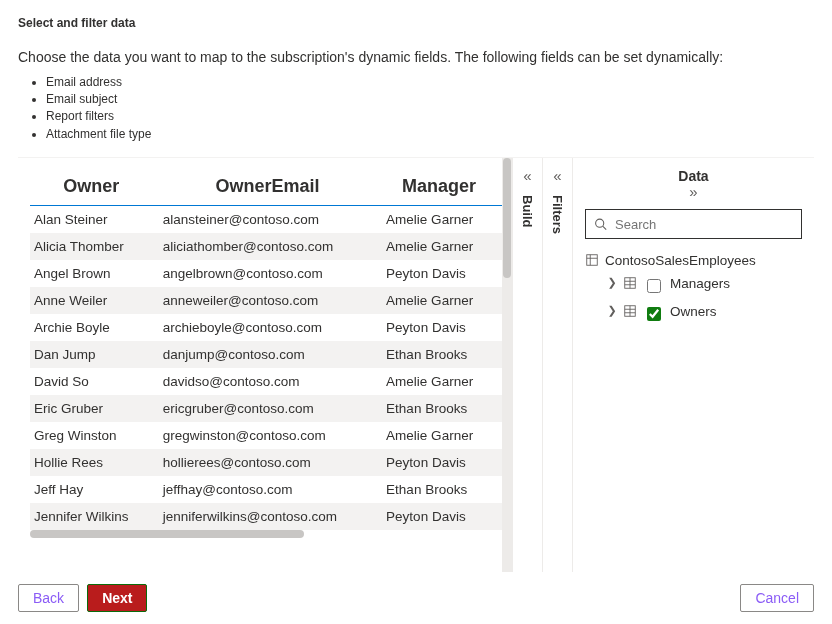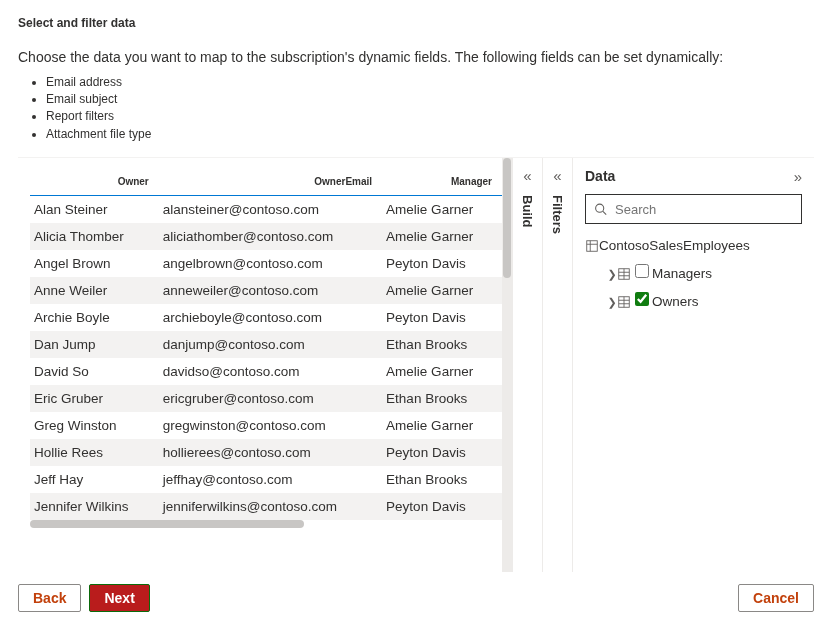--- a/index.html
+++ b/index.html
@@ -34,23 +34,23 @@
 
   
   .table-wrap {
     flex: 1 1 auto;
     overflow: auto;
     padding: 12px 0 0 12px;
     position: relative;
   }
   table { border-collapse: collapse; width: 100%; }
   thead th {
-    text-align: right;
+    text-align: center;
     font-weight: 600;
-    font-size: 10px;
+    font-size: 18px;
     padding: 6px 10px 8px 4px;
     border-bottom: 1px solid #0078d4;
   }
   tbody td {
     padding: 6px 10px 6px 4px;
     font-size: 13.5px;
     vertical-align: top;
     word-break: break-all;
   }
   tbody tr:nth-child(even) td { background: #f3f2f1; }
@@ -103,22 +103,23 @@
   .data-pane {
     width: 242px;
     border-left: 1px solid #edebe9;
     padding: 10px 12px 8px 12px;
     display: flex;
     flex-direction: column;
     gap: 10px;
   }
   .data-pane .hdr {
     display: flex;
-    justify-content: space-between;
+    justify-content: center;
     align-items: center;
+    flex-direction: column;
   }
   .data-pane .hdr-title { font-weight: 600; font-size: 14px; }
   .data-pane .hdr .chevrons { font-size: 15px; }
 
   .search {
     display: flex;
     align-items: center;
     gap: 6px;
     border: 1px solid #323130;
     height: 30px;
@@ -127,21 +128,22 @@
   .search input {
     border: none;
     outline: none;
     flex: 1;
     font-size: 13px;
   }
 
   .tree { font-size: 13.5px; }
   .tree-row {
     display: flex;
-    align-items: flex-end;
+    align-items: flex-start;
+    gap: 6px;
     padding: 4px 0;
   }
   .tree-row.child { padding-left: 22px; }
   .caret { width: 10px; display:inline-block; text-align:center; color:#605e5c; font-size:11px;}
   .tbl-icon { width:14px; height:14px; }
   .chk { width:14px; height:14px; accent-color:#107c10; }
 
   
   .footer {
     display: flex;
@@ -152,22 +154,21 @@
   button.btn {
     font-family: inherit;
     font-size: 14px;
     padding: 5px 14px;
     border-radius: 2px;
     cursor: pointer;
   }
   .btn-secondary {
     background: #fff;
     border: 1px solid #8a8886;
-    color: #c2410c;
-    font-weight: bold;
+    color: #8b5cf6;
   }
   .btn-primary {
     background: #b91c1c;
     border: 1px solid #0b6a0b;
     color: #fff;
     font-weight: 600;
   }
 </style>
 </head>
 <body>

